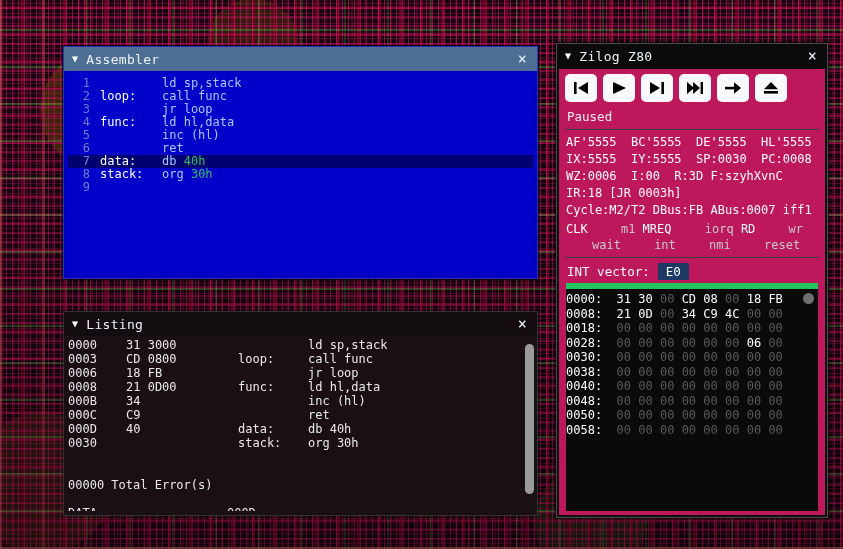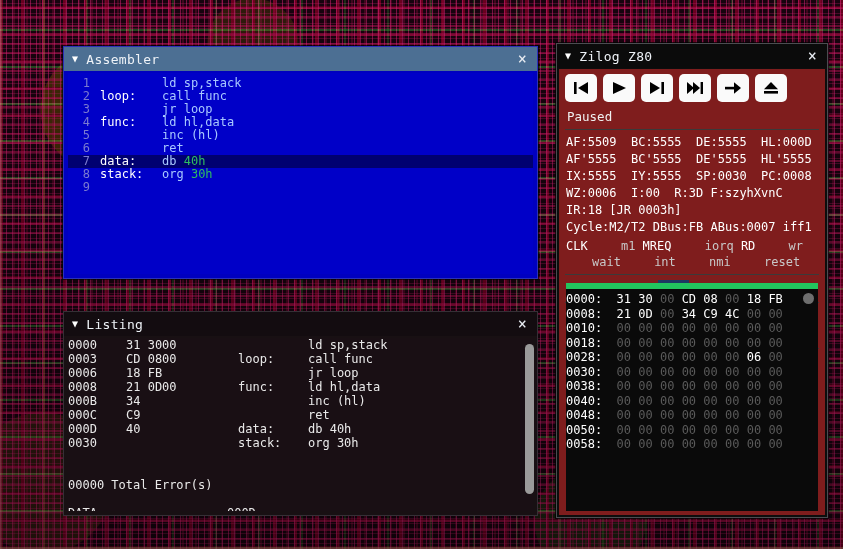--- a/index.html
+++ b/index.html
@@ -75,21 +75,21 @@
   .lst-lbl  { width:70px; flex:none; }
   .lst-src  { flex:1; }
   .lst-plain{ font-size:12px; line-height:14px; color:#e9e9e9; white-space:pre; }
   .sbar { position:absolute; right:3px; width:9px; border-radius:5px; background:#9a9a9a; }
 
   
   #z80 { left:556px; top:43px; width:272px; height:475px;
          background:#0d0d0d; border:1px solid rgba(150,155,165,.45);
          box-shadow:0 0 0 1px rgba(0,0,0,.7); }
   #z80 .win-title { background:rgba(12,12,12,.95); }
-  #z80-body { position:absolute; inset:25px 2px 2px 2px; background:#7f1d1d; overflow:hidden; }
+  #z80-body { position:absolute; inset:25px 2px 2px 2px; background:#be185d; overflow:hidden; }
 
   .tbar { display:flex; gap:6px; padding:5px 6px 4px 6px; }
   .tbtn { width:32px; height:28px; background:#fafafa; border-radius:5px;
           display:flex; align-items:center; justify-content:center; cursor:pointer; }
   .tbtn svg { display:block; }
 
   .status { font-size:12.5px; color:#f0f0f0; padding:3px 8px 5px 8px; }
   .hr { height:1px; background:#3a3a3a; margin:0 6px; }
 
   .regs { padding:4px 7px 2px 7px; }
@@ -262,21 +262,20 @@
             <svg width="18" height="16" viewBox="0 0 18 16">
               <polygon points="9,2 16,9.2 2,9.2" fill="#000"></polygon>
               <rect x="2" y="11" width="14" height="2.6" fill="#000"></rect>
             </svg>
           </span>
         </div>
       </div>
     <div class="status">Paused</div>
     <div class="hr"></div>
     <div class="regs" id="reg-block">
-        <div class="rline">AF:5509  BC:5555  DE:5555  HL:000D</div>
         <div class="rline">AF'5555  BC'5555  DE'5555  HL'5555</div>
         <div class="rline">IX:5555  IY:5555  SP:0030  PC:0008</div>
         <div class="rline">WZ:0006  I:00  R:3D F:szyhXvnC</div>
         <div class="rline">IR:18 [JR 0003h]</div>
         <div class="rline">Cycle:M2/T2 DBus:FB ABus:0007 iff1</div>
       </div>
     <div class="sig" id="sig1"><span class="on">CLK</span> <span class="off">m1</span> <span class="on">MREQ</span> <span class="off">iorq</span> <span class="on">RD</span> <span class="off">wr</span> <span class="off">rfsh</span> <span class="off">halt</span></div>
     <div class="sig" id="sig2"><span class="off">wait</span> <span class="off">int</span> <span class="off">nmi</span> <span class="off">reset</span> <span class="off">busrq</span> <span class="off">busak</span></div>
     <div class="hr" style="margin-top:4px;"></div>
     <div class="intvec">
@@ -310,21 +309,20 @@
       </div>
     <div class="hr" style="margin-top:3px;"></div>
     <div class="tabs" id="memtabs">
         <div class="tab sel">Memory</div>
         <div class="tab">IO</div>
       </div>
     <div id="memview">
       <div class="mthumb"></div>
     <div class="mrow"><span class="maddr">0000:</span>  <span class="mb">31</span> <span class="mb">30</span> <span class="mb z">00</span> <span class="mb">CD</span> <span class="mb">08</span> <span class="mb z">00</span> <span class="mb">18</span> <span class="mb">FB</span></div>
         <div class="mrow"><span class="maddr">0008:</span>  <span class="mb">21</span> <span class="mb">0D</span> <span class="mb z">00</span> <span class="mb">34</span> <span class="mb">C9</span> <span class="mb">4C</span> <span class="mb z">00</span> <span class="mb z">00</span></div>
-        <div class="mrow"><span class="maddr">0010:</span>  <span class="mb z">00</span> <span class="mb z">00</span> <span class="mb z">00</span> <span class="mb z">00</span> <span class="mb z">00</span> <span class="mb z">00</span> <span class="mb z">00</span> <span class="mb z">00</span></div>
         <div class="mrow"><span class="maddr">0018:</span>  <span class="mb z">00</span> <span class="mb z">00</span> <span class="mb z">00</span> <span class="mb z">00</span> <span class="mb z">00</span> <span class="mb z">00</span> <span class="mb z">00</span> <span class="mb z">00</span></div>
         <div class="mrow"><span class="maddr">0028:</span>  <span class="mb z">00</span> <span class="mb z">00</span> <span class="mb z">00</span> <span class="mb z">00</span> <span class="mb z">00</span> <span class="mb z">00</span> <span class="mb">06</span> <span class="mb z">00</span></div>
         <div class="mrow"><span class="maddr">0030:</span>  <span class="mb z">00</span> <span class="mb z">00</span> <span class="mb z">00</span> <span class="mb z">00</span> <span class="mb z">00</span> <span class="mb z">00</span> <span class="mb z">00</span> <span class="mb z">00</span></div>
         <div class="mrow"><span class="maddr">0038:</span>  <span class="mb z">00</span> <span class="mb z">00</span> <span class="mb z">00</span> <span class="mb z">00</span> <span class="mb z">00</span> <span class="mb z">00</span> <span class="mb z">00</span> <span class="mb z">00</span></div>
         <div class="mrow"><span class="maddr">0040:</span>  <span class="mb z">00</span> <span class="mb z">00</span> <span class="mb z">00</span> <span class="mb z">00</span> <span class="mb z">00</span> <span class="mb z">00</span> <span class="mb z">00</span> <span class="mb z">00</span></div>
         <div class="mrow"><span class="maddr">0048:</span>  <span class="mb z">00</span> <span class="mb z">00</span> <span class="mb z">00</span> <span class="mb z">00</span> <span class="mb z">00</span> <span class="mb z">00</span> <span class="mb z">00</span> <span class="mb z">00</span></div>
         <div class="mrow"><span class="maddr">0050:</span>  <span class="mb z">00</span> <span class="mb z">00</span> <span class="mb z">00</span> <span class="mb z">00</span> <span class="mb z">00</span> <span class="mb z">00</span> <span class="mb z">00</span> <span class="mb z">00</span></div>
         <div class="mrow"><span class="maddr">0058:</span>  <span class="mb z">00</span> <span class="mb z">00</span> <span class="mb z">00</span> <span class="mb z">00</span> <span class="mb z">00</span> <span class="mb z">00</span> <span class="mb z">00</span> <span class="mb z">00</span></div>
       </div>
   </div>

